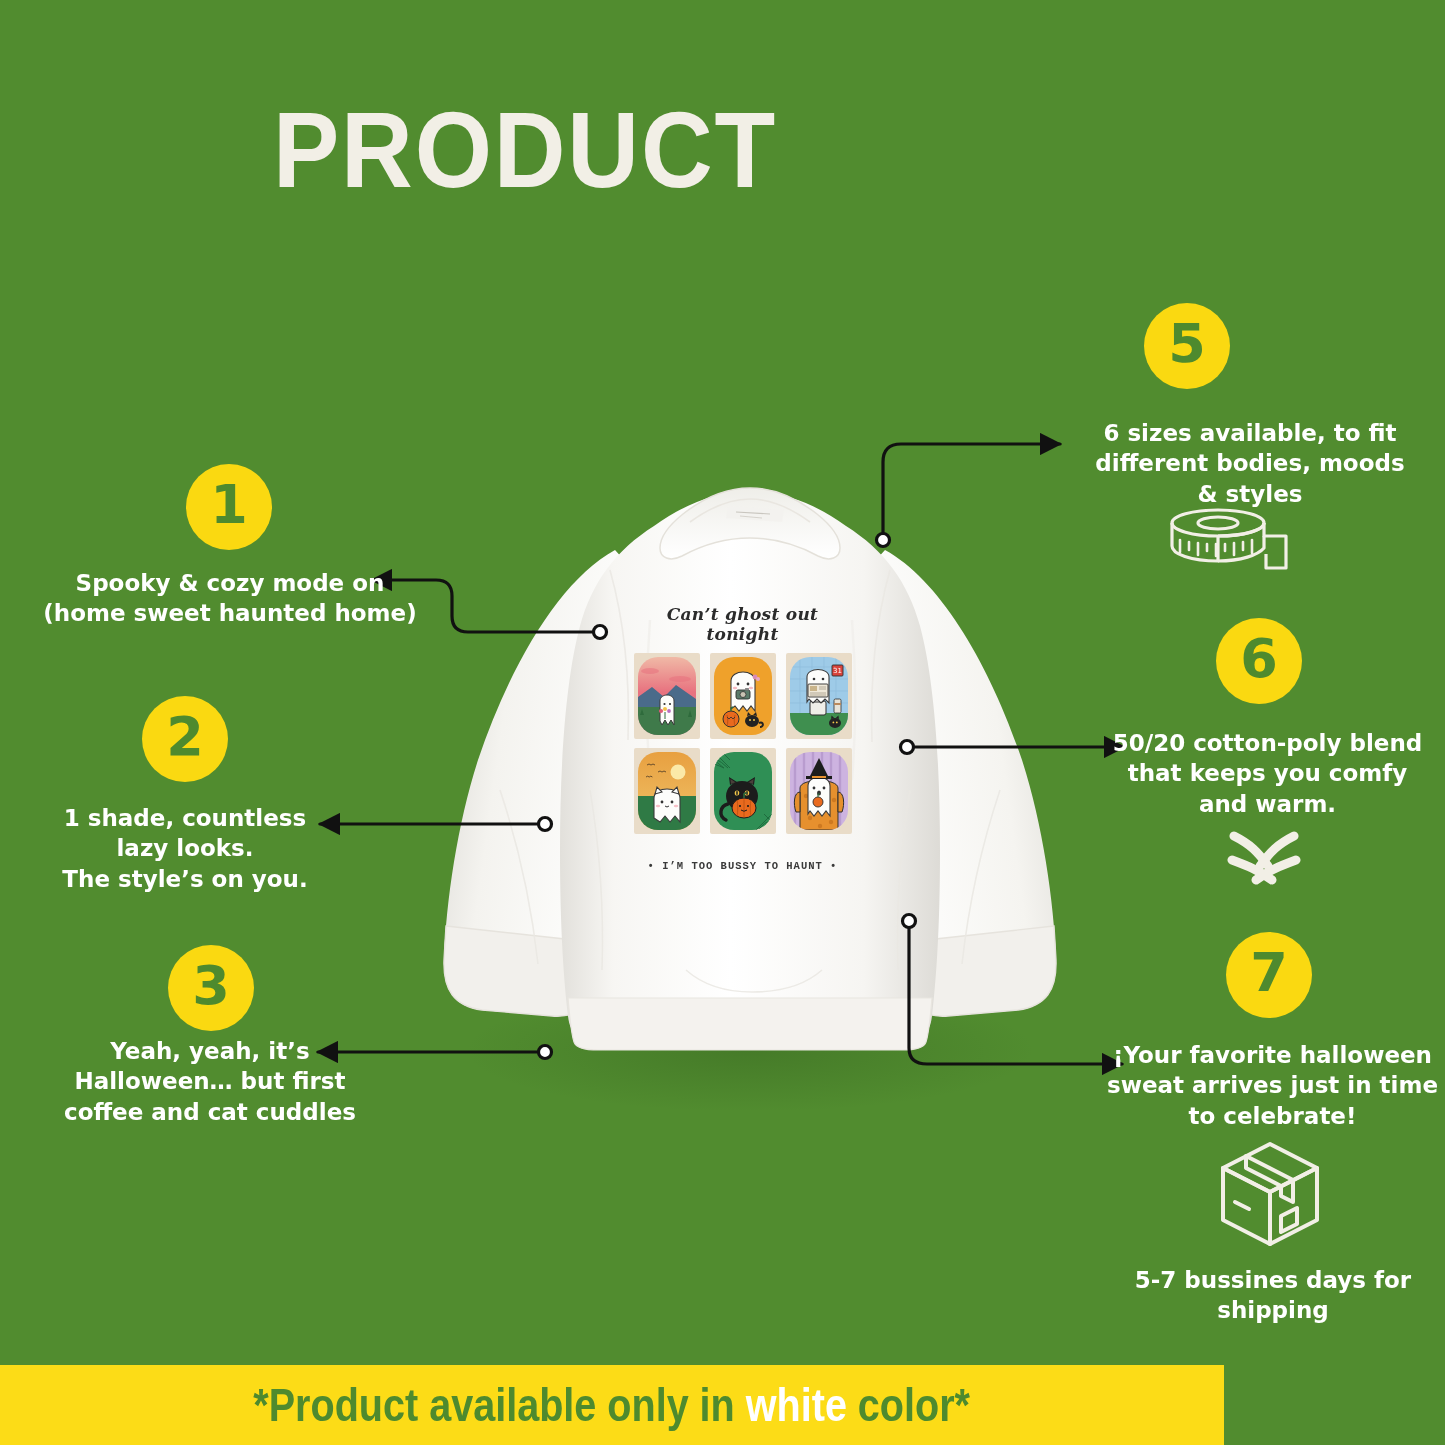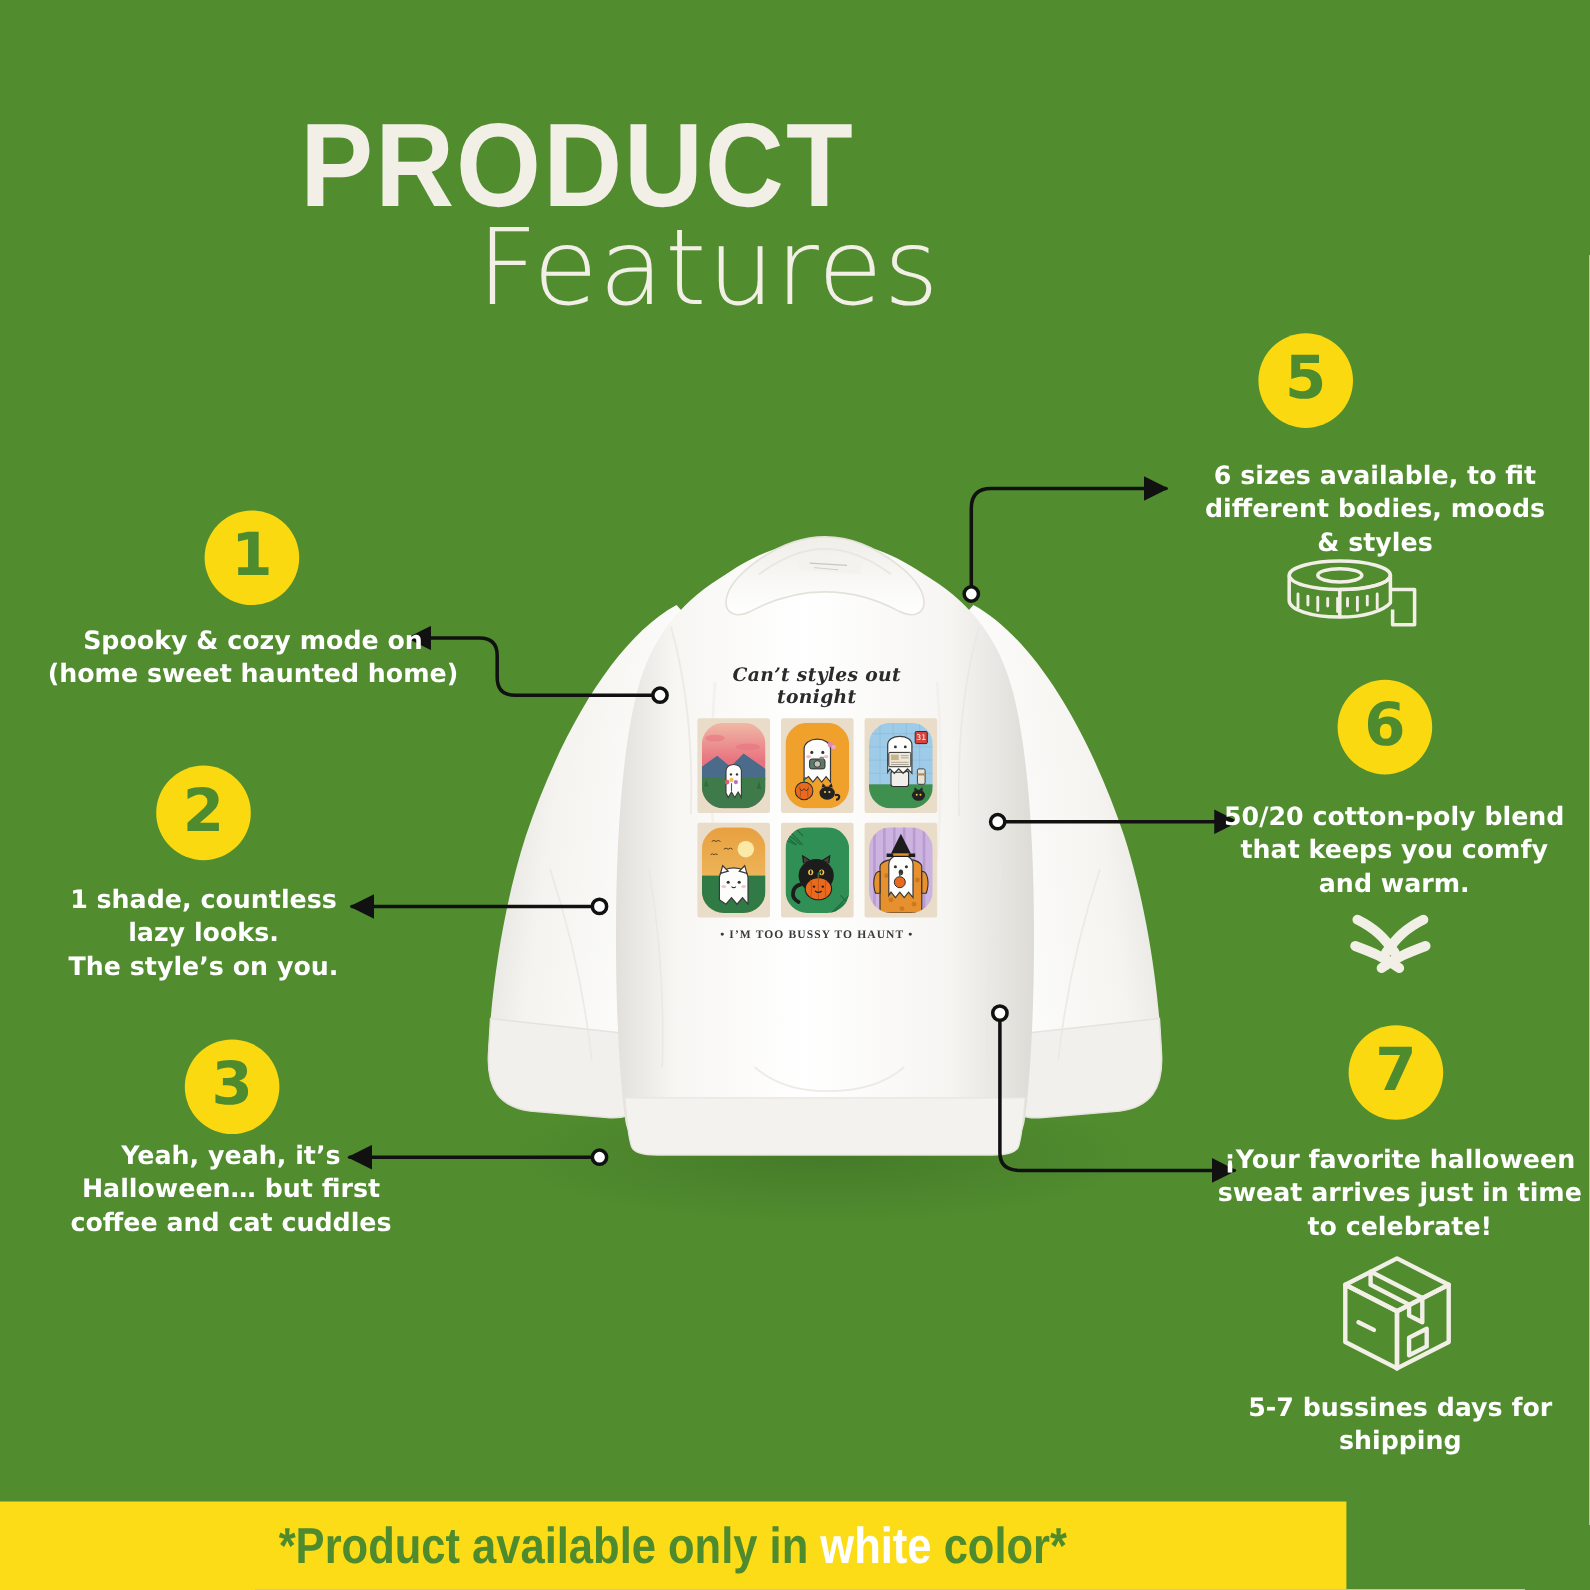--- a/index.html
+++ b/index.html
@@ -113,22 +113,22 @@
     box-sizing:border-box;
   }
   .stamp-inner{
     width:100%;height:100%;
     overflow:hidden;
     position:relative;
     border-radius:20px;
   }
   .print-footer{
     text-align:center;
-    margin-top:11px;
-    font-family:Liberation Serif, serif;
+    margin-top:26px;
+    font-family:Liberation Mono, monospace;
     font-size:10.5px;
     font-weight:bold;
     letter-spacing:1px;
     color:#3a3a3a;
   }
 
   
   #banner{
     position:absolute;left:0;top:1365px;width:1224px;height:80px;
     background:#FCDC17;
@@ -145,21 +145,20 @@
   }
   .banner-hl{color:#FFFFFF;}
 </style>
 </head>
 <body>
 
 <div id="poster">
 
   <div class="title-block">
     <div class="title-main">PRODUCT</div>
-    <div class="title-sub">Features</div>
   </div>
 
   <svg id="garment" viewBox="0 0 620 680">
     <defs>
       <linearGradient id="fabA" x1="0" y1="0" x2="1" y2="0">
         <stop offset="0%" stop-color="#e2e0db"></stop>
         <stop offset="14%" stop-color="#f7f6f3"></stop>
         <stop offset="45%" stop-color="#ffffff"></stop>
         <stop offset="80%" stop-color="#f6f5f2"></stop>
         <stop offset="100%" stop-color="#dddbd6"></stop>
@@ -230,21 +229,21 @@
       <path d="M60,360 C80,420 92,480 98,534"></path>
       <path d="M560,360 C540,420 528,480 522,534"></path>
     </g>
     <g stroke="#f0eeea" stroke-width="2.4" fill="none" opacity="0.7">
       <path d="M210,190 C206,240 206,300 210,350"></path>
       <path d="M412,190 C416,240 416,300 412,350"></path>
     </g>
   </svg>
 
   <div class="print">
-    <div class="print-title">Can’t styles out tonight</div>
+    <div class="print-title">Can’t ghost out tonight</div>
 
     <div class="stamp-grid">
 
       <div class="stamp">
         <div class="stamp-inner">
           <svg viewBox="0 0 58 78" width="100%" height="100%" preserveAspectRatio="none">
             <defs>
               <linearGradient id="sky1" x1="0" y1="0" x2="0" y2="1">
                 <stop offset="0%" stop-color="#f0b9a6"></stop>
                 <stop offset="45%" stop-color="#e8727f"></stop>

